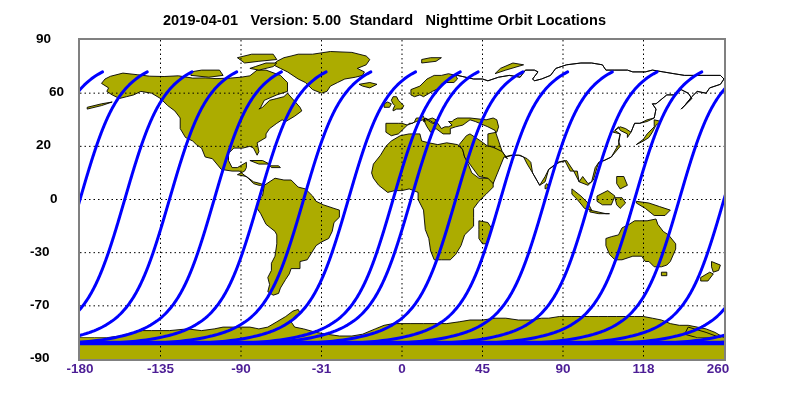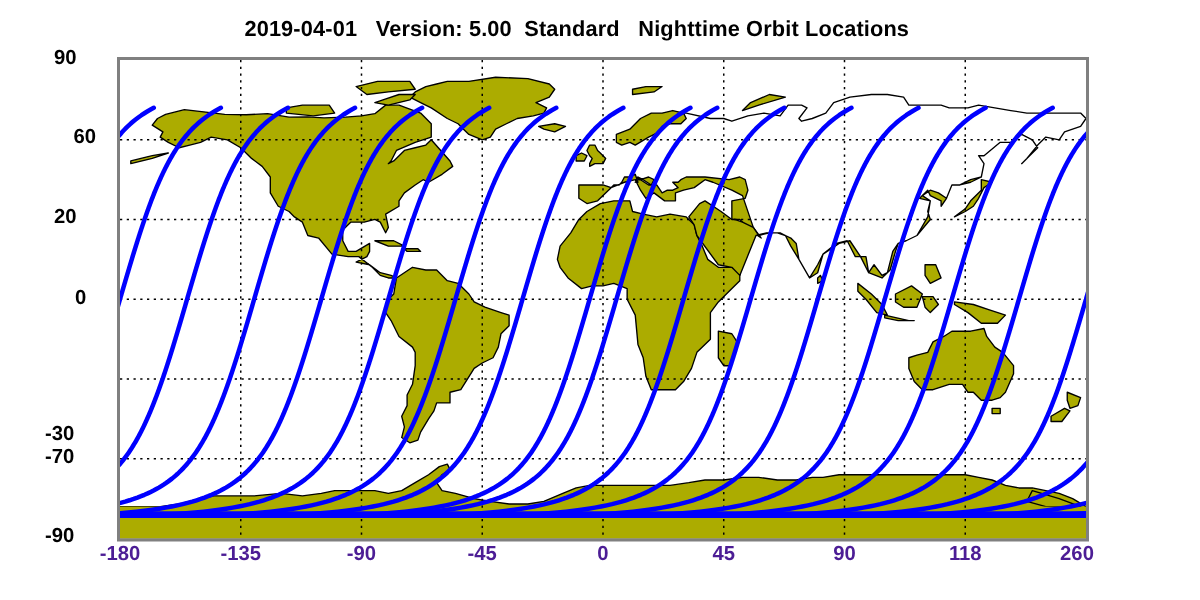--- a/index.html
+++ b/index.html
@@ -51,28 +51,28 @@
 <body>
 
 <div id="figure">
 
   <div id="title">2019-04-01   Version: 5.00  Standard   Nighttime Orbit Locations</div>
 
   <div class="ytick-label" style="left:36px;top:38px;">90</div>
   <div class="ytick-label" style="left:49px;top:91.2px;">60</div>
   <div class="ytick-label" style="left:36px;top:144.3px;">20</div>
   <div class="ytick-label" style="left:50px;top:197.5px;">0</div>
-  <div class="ytick-label" style="left:30px;top:250.7px;margin-top:38px;">-30</div>
+  <div class="ytick-label" style="left:30px;top:250.7px;">-30</div>
   <div class="ytick-label" style="left:30px;top:303.8px;">-70</div>
   <div class="ytick-label" style="left:30px;top:357px;">-90</div>
 
   <div class="xtick-label" style="left:80px;top:361px;">-180</div>
   <div class="xtick-label" style="left:160.5px;top:361px;">-135</div>
   <div class="xtick-label" style="left:241px;top:361px;">-90</div>
-  <div class="xtick-label" style="left:321.5px;top:361px;">-45</div>
+  <div class="xtick-label" style="left:321.5px;top:361px;">-31</div>
   <div class="xtick-label" style="left:402px;top:361px;">0</div>
   <div class="xtick-label" style="left:482.5px;top:361px;">45</div>
   <div class="xtick-label" style="left:563px;top:361px;">90</div>
   <div class="xtick-label" style="left:643.5px;top:361px;">118</div>
   <div class="xtick-label" style="left:718px;top:361px;">260</div>
 
   <div id="plot-frame">
     <div id="plot-inner">
       <svg id="map-svg" width="644" height="319" viewBox="0 0 644 319">
         <defs>

